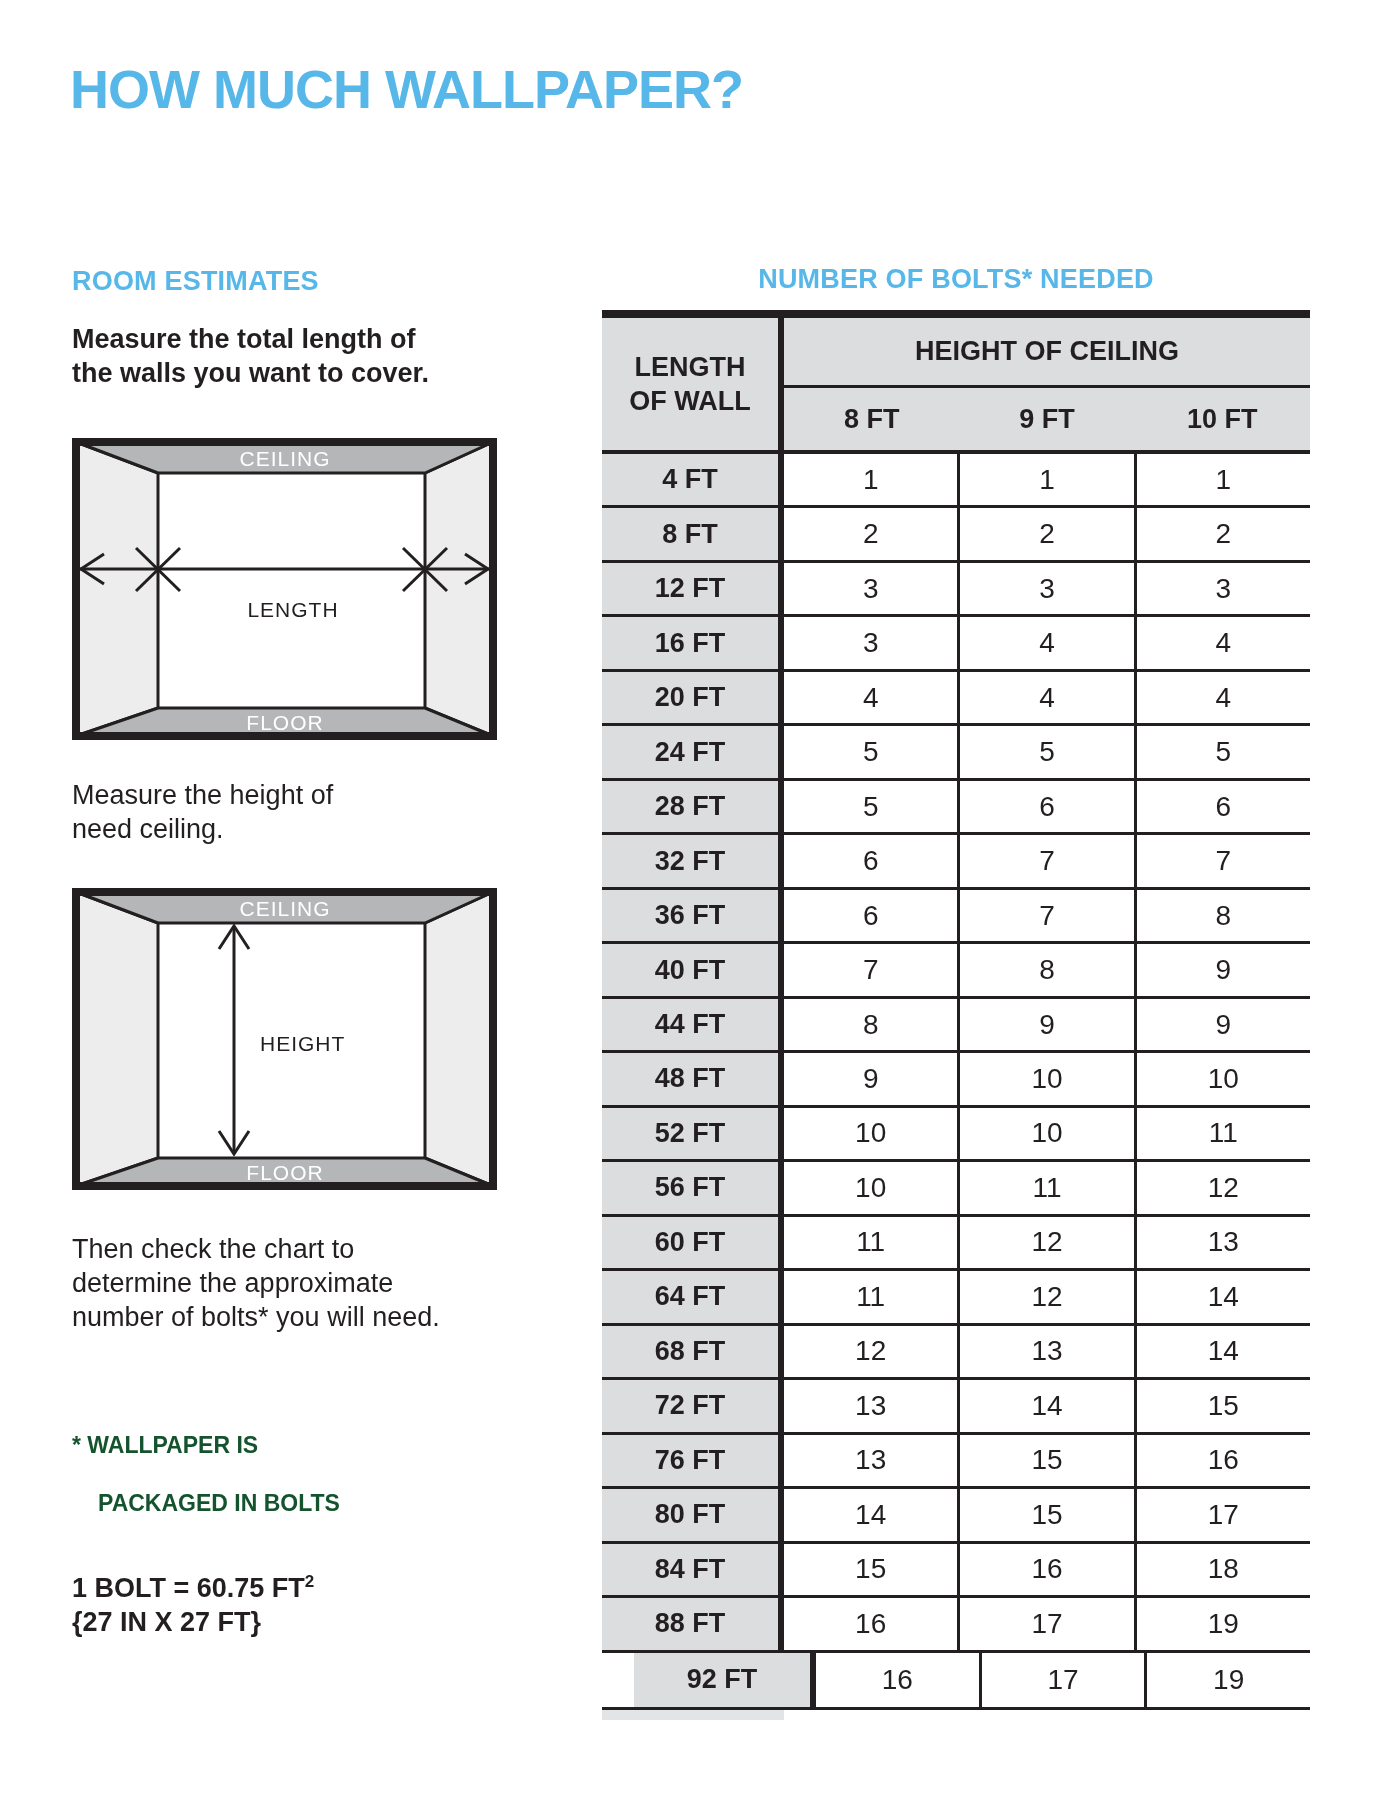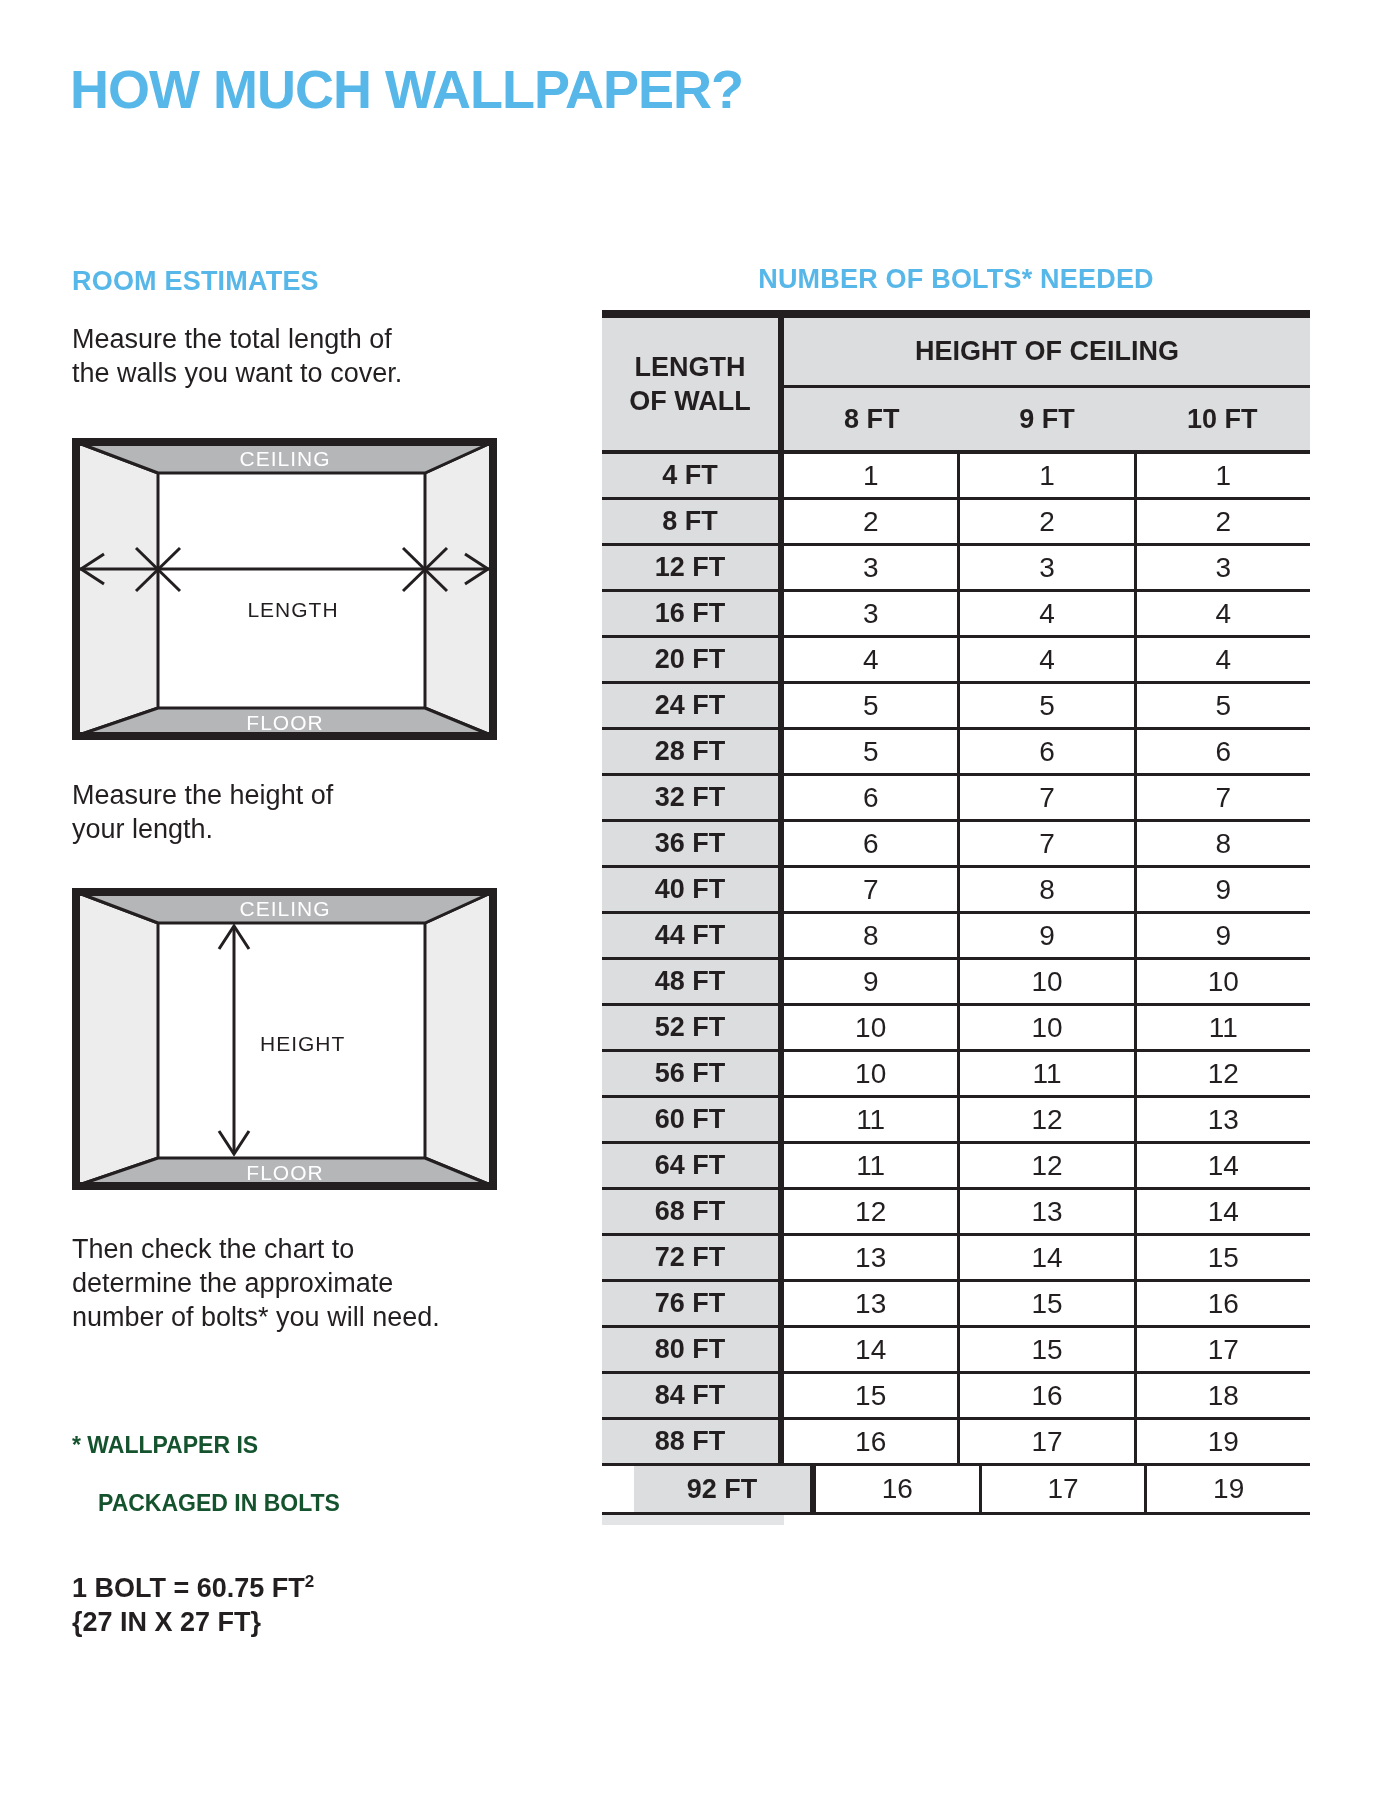--- a/index.html
+++ b/index.html
@@ -50,21 +50,21 @@
   .hoc{
     height:70px;display:flex;align-items:center;justify-content:center;
     font-size:27px;font-weight:bold;border-bottom:3px solid #231f20;
   }
   .subhdr{flex:1;display:flex;}
   .subhdr div{
     flex:1;display:flex;align-items:center;justify-content:center;
     font-size:27px;font-weight:bold;
   }
   .hdr-divider{height:4px;background:#231f20;}
-  .tbl-body{display:grid;grid-template-rows:repeat(23,1fr);height:1058px;}
+  .tbl-body{display:grid;grid-template-rows:repeat(23,1fr);height:1253px;}
   .trow{display:flex;border-bottom:3px solid #231f20;}
   .trow:last-child{border-bottom:none;padding-left:32px;}
   .trow .lbl{
     width:182px;background:#dcddde;border-right:6px solid #231f20;
     display:flex;align-items:center;justify-content:center;
     font-size:27px;font-weight:bold;
   }
   .trow .val{
     flex:1;display:flex;align-items:center;justify-content:center;
     font-size:28px;background:#ffffff;
@@ -78,21 +78,21 @@
 </style>
 </head>
 <body>
 
 <div class="page">
 
   <div class="abs title">HOW MUCH WALLPAPER?</div>
 
   <div class="abs section-head" style="left:72px;top:266px;">ROOM ESTIMATES</div>
 
-  <div class="abs body-text" style="left:72px;top:322px;">
+  <div class="abs body-text" style="left:72px;top:322px;font-weight:bold;">
     <span>Measure the total length of</span>
     <span>the walls you want to cover.</span>
   </div>
 
   <svg class="abs" style="left:72px;top:438px;" width="425" height="302" viewBox="0 0 425 302">
     <rect x="0" y="0" width="425" height="302" fill="#ffffff"></rect>
     <polygon points="4,4 86,35 86,270 4,298" fill="#ededee" stroke="#231f20" stroke-width="3"></polygon>
     <polygon points="421,4 353,35 353,270 421,298" fill="#ededee" stroke="#231f20" stroke-width="3"></polygon>
     <polygon points="4,4 421,4 353,35 86,35" fill="#b5b6b8" stroke="#231f20" stroke-width="3"></polygon>
     <polygon points="4,298 421,298 353,270 86,270" fill="#b5b6b8" stroke="#231f20" stroke-width="3"></polygon>
@@ -106,21 +106,21 @@
       <line x1="331" y1="110" x2="375" y2="153"></line>
       <line x1="375" y1="110" x2="331" y2="153"></line>
     </g>
     <text x="213" y="28" text-anchor="middle" font-size="21" letter-spacing="1" fill="#ffffff">CEILING</text>
     <text x="213" y="292" text-anchor="middle" font-size="21" letter-spacing="1" fill="#ffffff">FLOOR</text>
     <text x="221" y="179" text-anchor="middle" font-size="21" letter-spacing="1" fill="#231f20">LENGTH</text>
   </svg>
 
   <div class="abs body-text" style="left:72px;top:778px;">
     <span>Measure the height of</span>
-    <span>your length.</span>
+    <span>need ceiling.</span>
   </div>
 
   <svg class="abs" style="left:72px;top:888px;" width="425" height="302" viewBox="0 0 425 302">
     <rect x="0" y="0" width="425" height="302" fill="#ffffff"></rect>
     <polygon points="4,4 86,35 86,270 4,298" fill="#ededee" stroke="#231f20" stroke-width="3"></polygon>
     <polygon points="421,4 353,35 353,270 421,298" fill="#ededee" stroke="#231f20" stroke-width="3"></polygon>
     <polygon points="4,4 421,4 353,35 86,35" fill="#b5b6b8" stroke="#231f20" stroke-width="3"></polygon>
     <polygon points="4,298 421,298 353,270 86,270" fill="#b5b6b8" stroke="#231f20" stroke-width="3"></polygon>
     <rect x="4" y="4" width="417" height="294" fill="none" stroke="#231f20" stroke-width="8"></rect>
     <g stroke="#231f20" stroke-width="3" fill="none">

